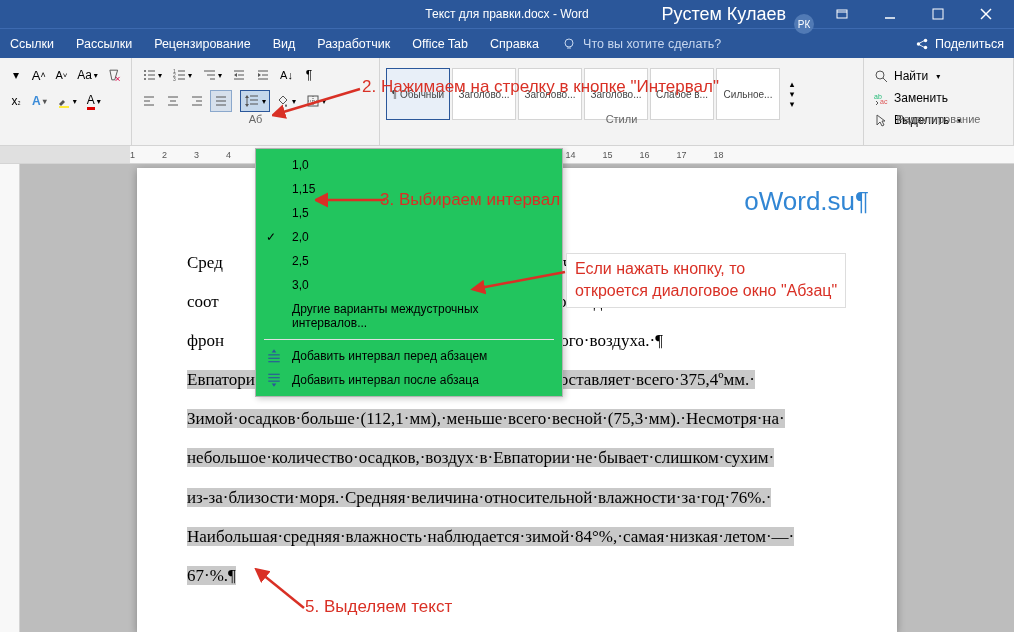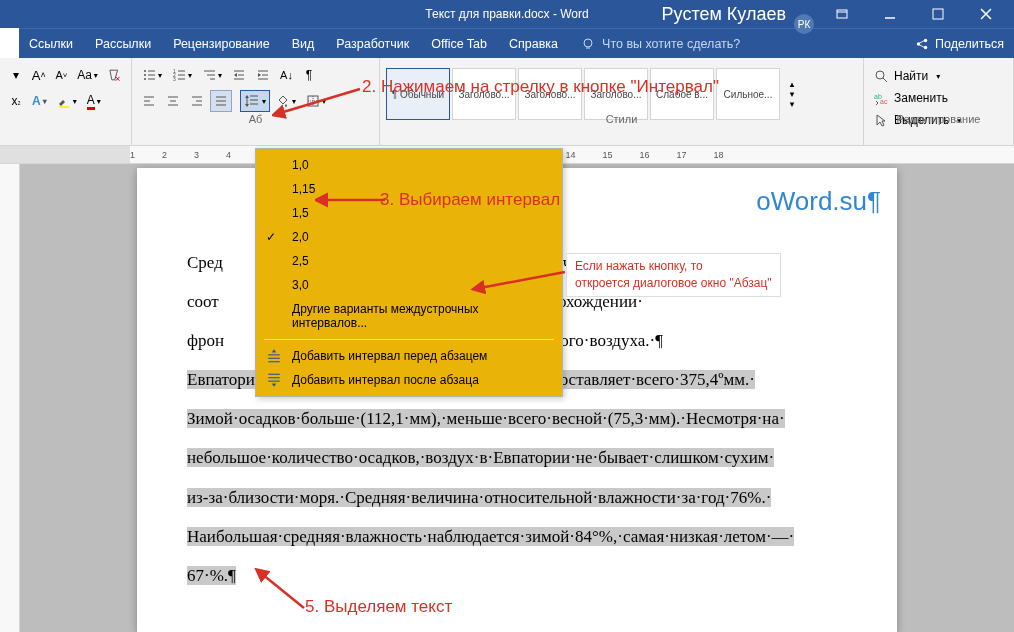--- a/index.html
+++ b/index.html
@@ -8,21 +8,21 @@
 
 .titlebar { height: 28px; background: #2b579a; display: flex; align-items: center; color: #fff; position: relative; }
 .titlebar-title { position: absolute; left: 50%; transform: translateX(-50%); font-size: 12px; }
 .titlebar-right { margin-left: auto; display: flex; align-items: center; gap: 8px; padding-right: 8px; }
 .user-name { font-size: 18px; }
 .user-badge { width: 20px; height: 20px; border-radius: 50%; background: #517ab5; font-size: 10px; display: flex; align-items: center; justify-content: center; margin-top: 20px; }
 .win-btn { width: 40px; height: 28px; display: flex; align-items: center; justify-content: center; color: #fff; }
 .win-btn svg { width: 12px; height: 12px; }
 
 
-.menubar { height: 30px; background: #2b579a; display: flex; align-items: center; color: #fff; padding: 0 10px; gap: 22px; font-size: 12.5px; border-top: 1px solid #3d6ab0; margin-left: 19px; }
+.menubar { height: 30px; background: #2b579a; display: flex; align-items: center; color: #fff; padding: 0 10px; gap: 22px; font-size: 12.5px; border-top: 1px solid #3d6ab0; }
 .menubar-item { cursor: pointer; }
 .tell-me { display: flex; align-items: center; gap: 6px; color: #c7d7ef; }
 .tell-me svg { width: 16px; height: 16px; }
 .share { margin-left: auto; display: flex; align-items: center; gap: 6px; }
 
 
 .ribbon { height: 88px; background: #f3f3f3; border-bottom: 1px solid #d4d4d4; display: flex; position: relative; }
 .ribbon-group { border-right: 1px solid #d4d4d4; padding: 4px 6px 2px 6px; display: flex; flex-direction: column; position: relative; }
 .ribbon-group-label { text-align: center; font-size: 11px; color: #666; position: absolute; bottom: 20px; left: 0; right: 0; }
 .ribbon-row { display: flex; align-items: center; gap: 2px; height: 26px; }
@@ -45,33 +45,33 @@
 .ruler-h { height: 18px; background: #f8f8f8; border-bottom: 1px solid #d4d4d4; display: flex; align-items: center; padding-left: 130px; font-size: 9px; color: #555; gap: 27px; position: relative; }
 .ruler-h .shade { position: absolute; left: 0; top: 0; width: 130px; height: 100%; background: #e0e0e0; }
 
 
 .doc-area { position: relative; height: 468px; background: #bdbdbd; display: flex; }
 .ruler-v { width: 20px; background: #f8f8f8; border-right: 1px solid #d4d4d4; }
 .page-container { flex: 1; display: flex; justify-content: center; overflow: hidden; padding-top: 4px; }
 .page { width: 760px; background: #fff; box-shadow: 0 2px 8px rgba(0,0,0,0.3); padding: 20px 50px; position: relative; }
 
 .doc-text { font-family: "Times New Roman", serif; font-size: 17px; line-height: 2.3; text-align: justify; color: #000; }
-.watermark { position: absolute; top: 18px; right: 16px; font-size: 26px; color: #3186d4; font-weight: 300; }
+.watermark { position: absolute; top: 18px; right: 28px; font-size: 26px; color: #3186d4; font-weight: 300; }
 .selection { background: #c9c9c9; }
 
 
-.dropdown { position: absolute; left: 255px; top: 148px; width: 308px; background: #eab308; border: 1px solid #b3b3b3; box-shadow: 2px 2px 6px rgba(0,0,0,0.2); z-index: 100; padding: 4px 0; font-size: 12px; }
+.dropdown { position: absolute; left: 255px; top: 148px; width: 308px; background: #22c55e; border: 1px solid #b3b3b3; box-shadow: 2px 2px 6px rgba(0,0,0,0.2); z-index: 100; padding: 4px 0; font-size: 12px; }
 .dropdown-item { padding: 5px 12px 5px 36px; cursor: pointer; position: relative; display: flex; align-items: center; gap: 8px; }
 .dropdown-sep { height: 1px; background: #e0e0e0; margin: 4px 8px; }
 .check { position: absolute; left: 10px; }
 .dd-icon { position: absolute; left: 10px; width: 16px; height: 16px; }
 
 
 .callout { position: absolute; z-index: 200; font-size: 17px; color: #d93025; white-space: nowrap; }
-.callout-box { background: #fff; border: 1px solid #ddd; padding: 4px 8px; font-size: 12px; color: #d93025; text-align: left; line-height: 1.4; }
+.callout-box { background: #fff; border: 1px solid #ddd; padding: 4px 8px; font-size: 16px; color: #d93025; text-align: left; line-height: 1.4; }
 
 .arrow-svg { position: absolute; z-index: 150; pointer-events: none; }
 </style>
 </head>
 <body>
 
 <div class="titlebar">
   <div class="titlebar-title">Текст для правки.docx - Word</div>
   <div class="titlebar-right">
     <span class="user-name">Рустем Кулаев</span>

